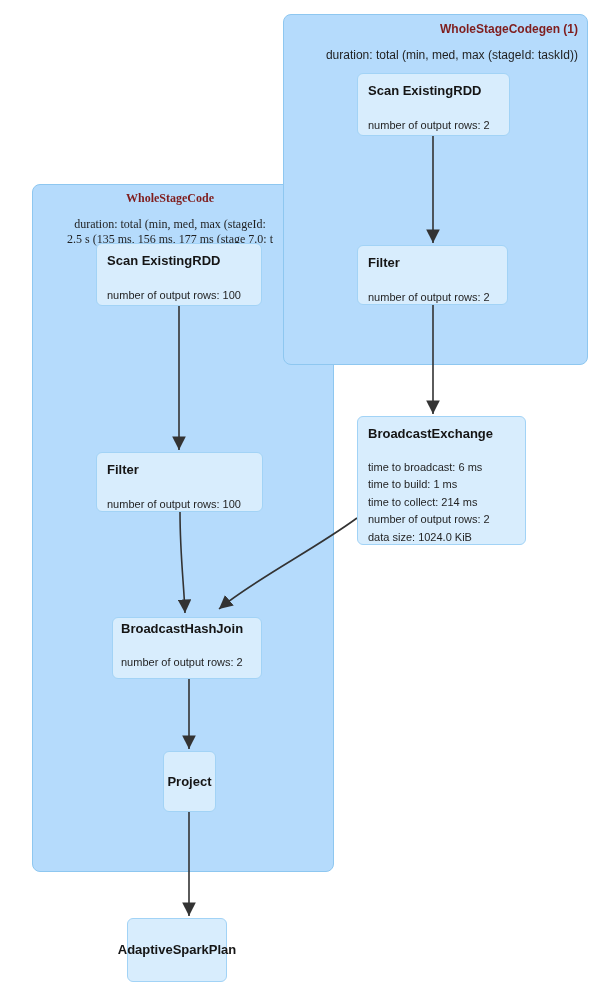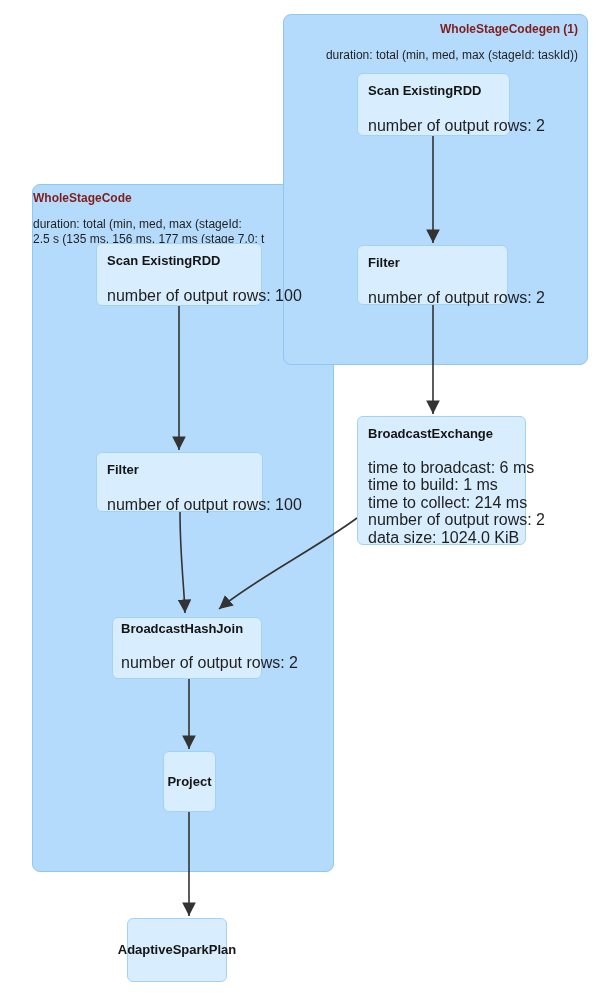--- a/index.html
+++ b/index.html
@@ -19,40 +19,41 @@
     box-sizing:border-box;
   }
   .cluster-header{font-size:12px;line-height:15px;}
   .cluster-header-right{
     text-align:right;
     padding:6px 9px 0 0;
   }
   .cluster-header-left{
     position:absolute;
     left:0;top:5px;width:274px;
-    text-align:left;
+    text-align:center;
     white-space:nowrap;
     overflow:hidden;
+    font-family:Liberation Serif, serif;
   }
   .cluster-label{
     font-size:12px;font-weight:bold;line-height:16px;
     margin-bottom:11px;color:#7f1d1d;
   }
   .node{
     position:absolute;
     background:var(--node-fill,#d8edfd);
     border:1px solid var(--node-border,#a2d3f6);
     border-radius:6px;
     box-sizing:border-box;
     padding:9px 10px;
     white-space:nowrap;
   }
   .node-title{font-size:13px;font-weight:bold;line-height:16px;color:#151515;}
   .node-metrics{margin-top:18px;}
-  .metric{font-size:16px;line-height:17.4px;}
+  .metric{font-size:11px;line-height:17.4px;}
   .node-center{
     display:flex;align-items:center;justify-content:center;
     padding:0;
   }
   .edges{position:absolute;left:0;top:0;}
   .edge{stroke:var(--arrow,#333333);stroke-width:1.6;fill:none;}
 </style>
 </head>
 <body>
 

